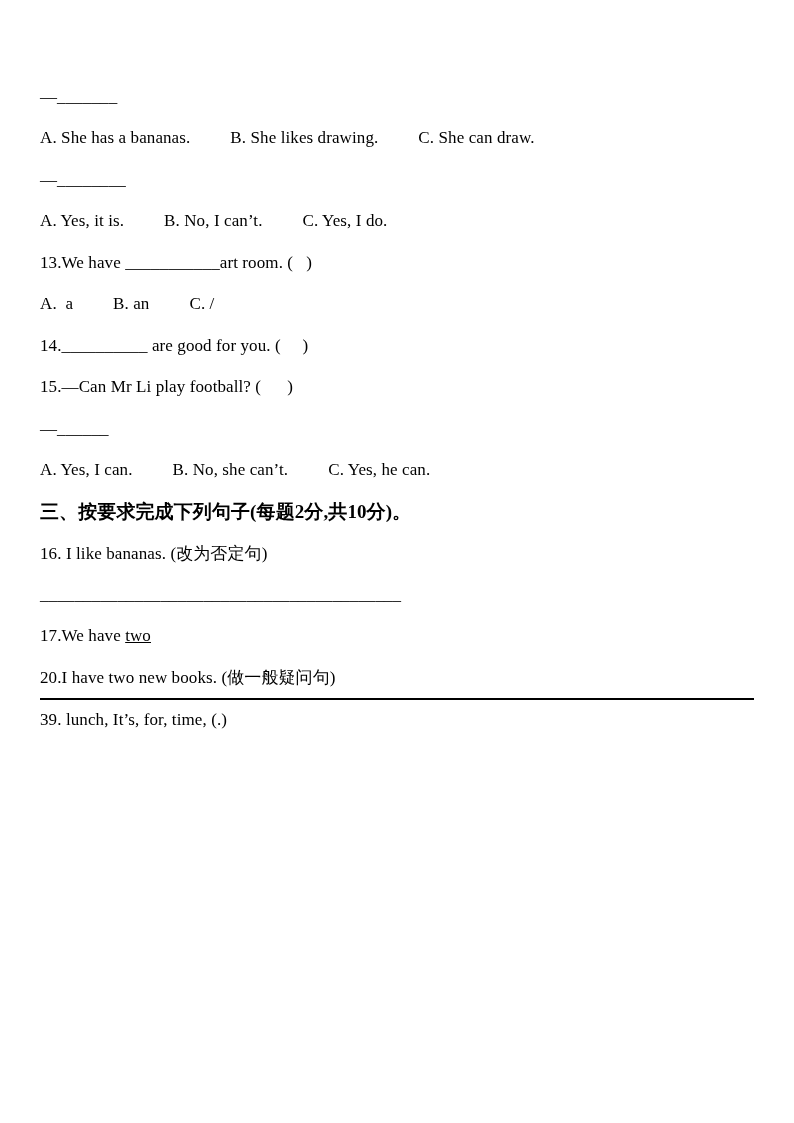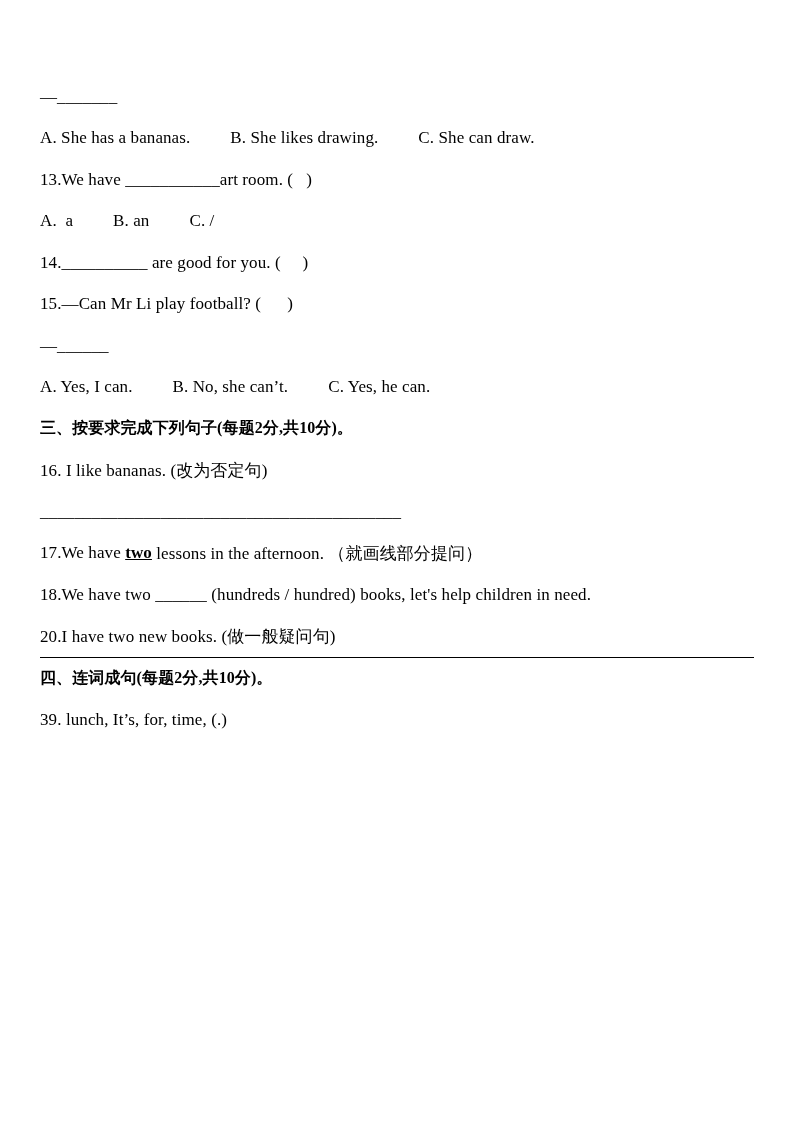--- a/index.html
+++ b/index.html
@@ -28,48 +28,47 @@
     letter-spacing: 0.1px;
   }
   .line span {
     white-space: pre-wrap;
   }
   .line.options {
     gap: 40px;
   }
   .line.heading {
     font-weight: bold;
-    font-size: 16px;
+    font-size: 19px;
   }
   .u {
     text-decoration: underline;
-    font-weight: bold;
   }
   .rule {
     width: 100%;
     border-bottom: 1.5px solid #000000;
     height: 0;
   }
 </style>
 </head>
 <body>
 
 <div class="page">
   <div>
       <div class="line text"><span>—_______</span></div>
       <div class="line options"><span class="opt">A. She has a bananas.</span><span class="opt">B. She likes drawing.</span><span class="opt">C. She can draw.</span></div>
+      <div class="line text"><span>—________</span></div>
+      <div class="line options"><span class="opt">A. Yes, it is.</span><span class="opt">B. No, I can’t.</span><span class="opt">C. Yes, I do.</span></div>
       <div class="line text"><span>13.We have ___________art room. (   )</span></div>
       <div class="line options"><span class="opt">A.  a</span><span class="opt">B. an</span><span class="opt">C. /</span></div>
       <div class="line text"><span>14.__________ are good for you. (     )</span></div>
       <div class="line text"><span>15.—Can Mr Li play football? (      )</span></div>
       <div class="line text"><span>—______</span></div>
       <div class="line options"><span class="opt">A. Yes, I can.</span><span class="opt">B. No, she can’t.</span><span class="opt">C. Yes, he can.</span></div>
       <div class="line heading"><span>三、按要求完成下列句子(每题2分,共10分)。</span></div>
       <div class="line text"><span>16. I like bananas. (改为否定句)</span></div>
       <div class="line text"><span>__________________________________________</span></div>
-      <div class="line segments"><span>17.We have </span><span class="u">two</span><span> lessons in the afternoon. （就画线部分提问）</span></div>
-      <div class="line text"><span>18.We have two ______ (hundreds / hundred) books, let's help children in need.</span></div>
+      <div class="line segments"><span>17.We have </span><span class="u">two</span></div>
       <div class="line text"><span>20.I have two new books. (做一般疑问句)</span></div>
       <div class="line rule"><div class="rule"></div></div>
-      <div class="line heading"><span>四、连词成句(每题2分,共10分)。</span></div>
       <div class="line text"><span>39. lunch, It’s, for, time, (.)</span></div>
     </div>
 </div>
 
 </body></html>

